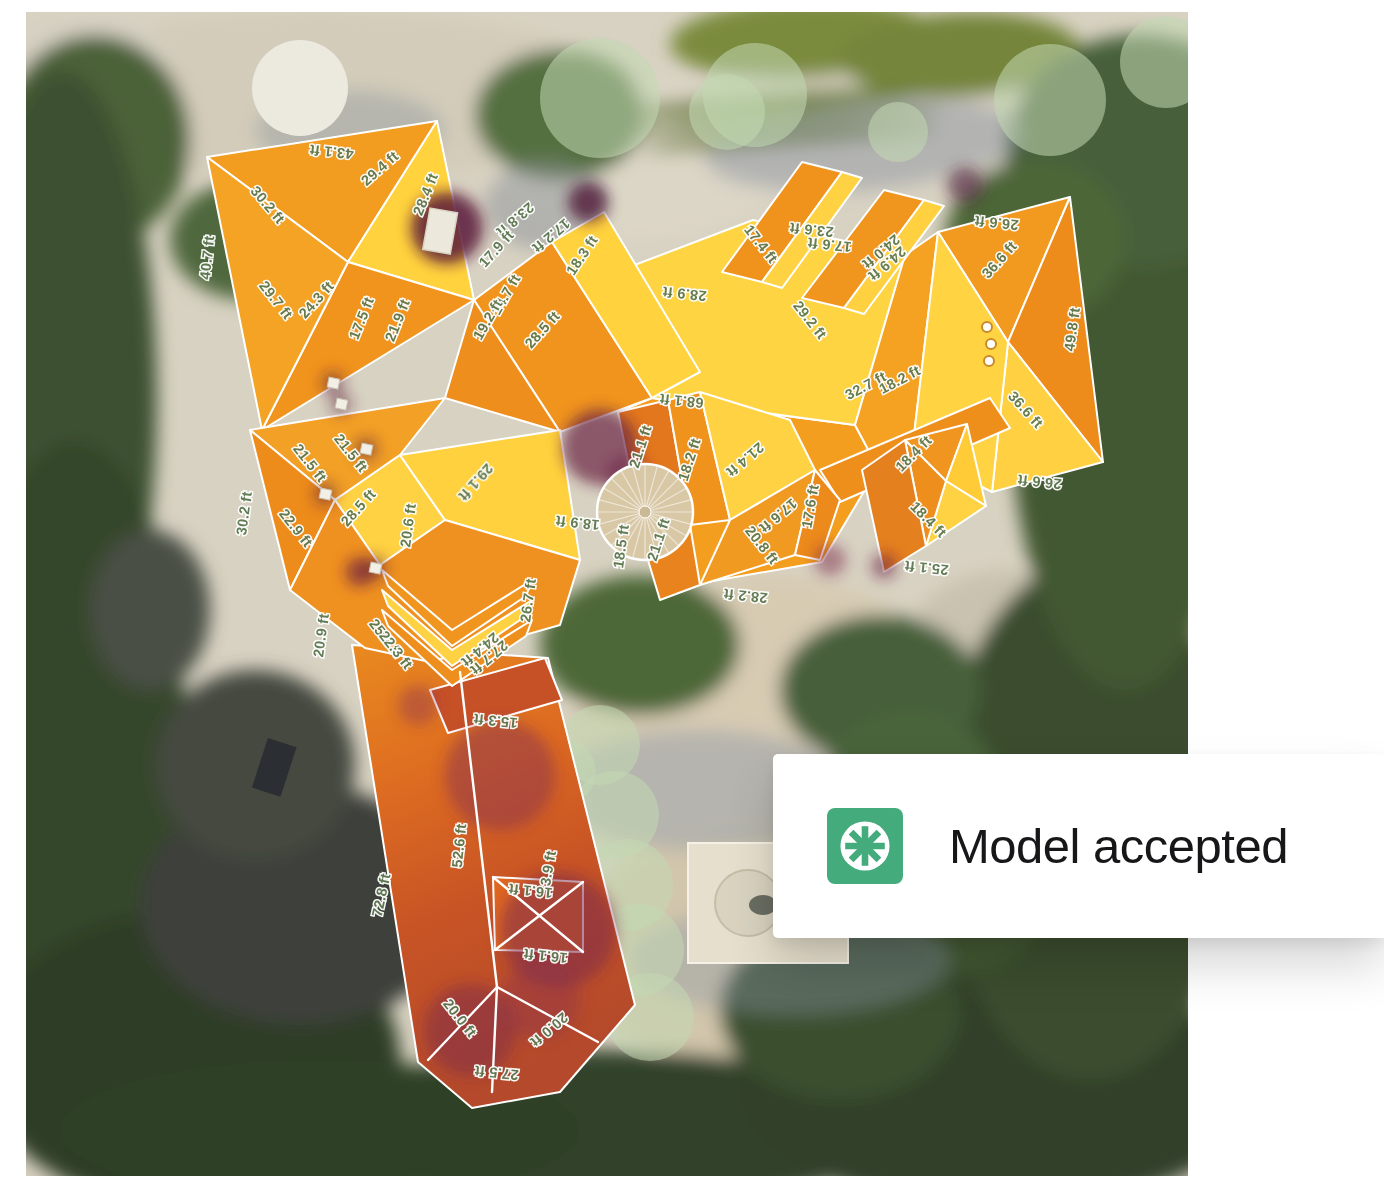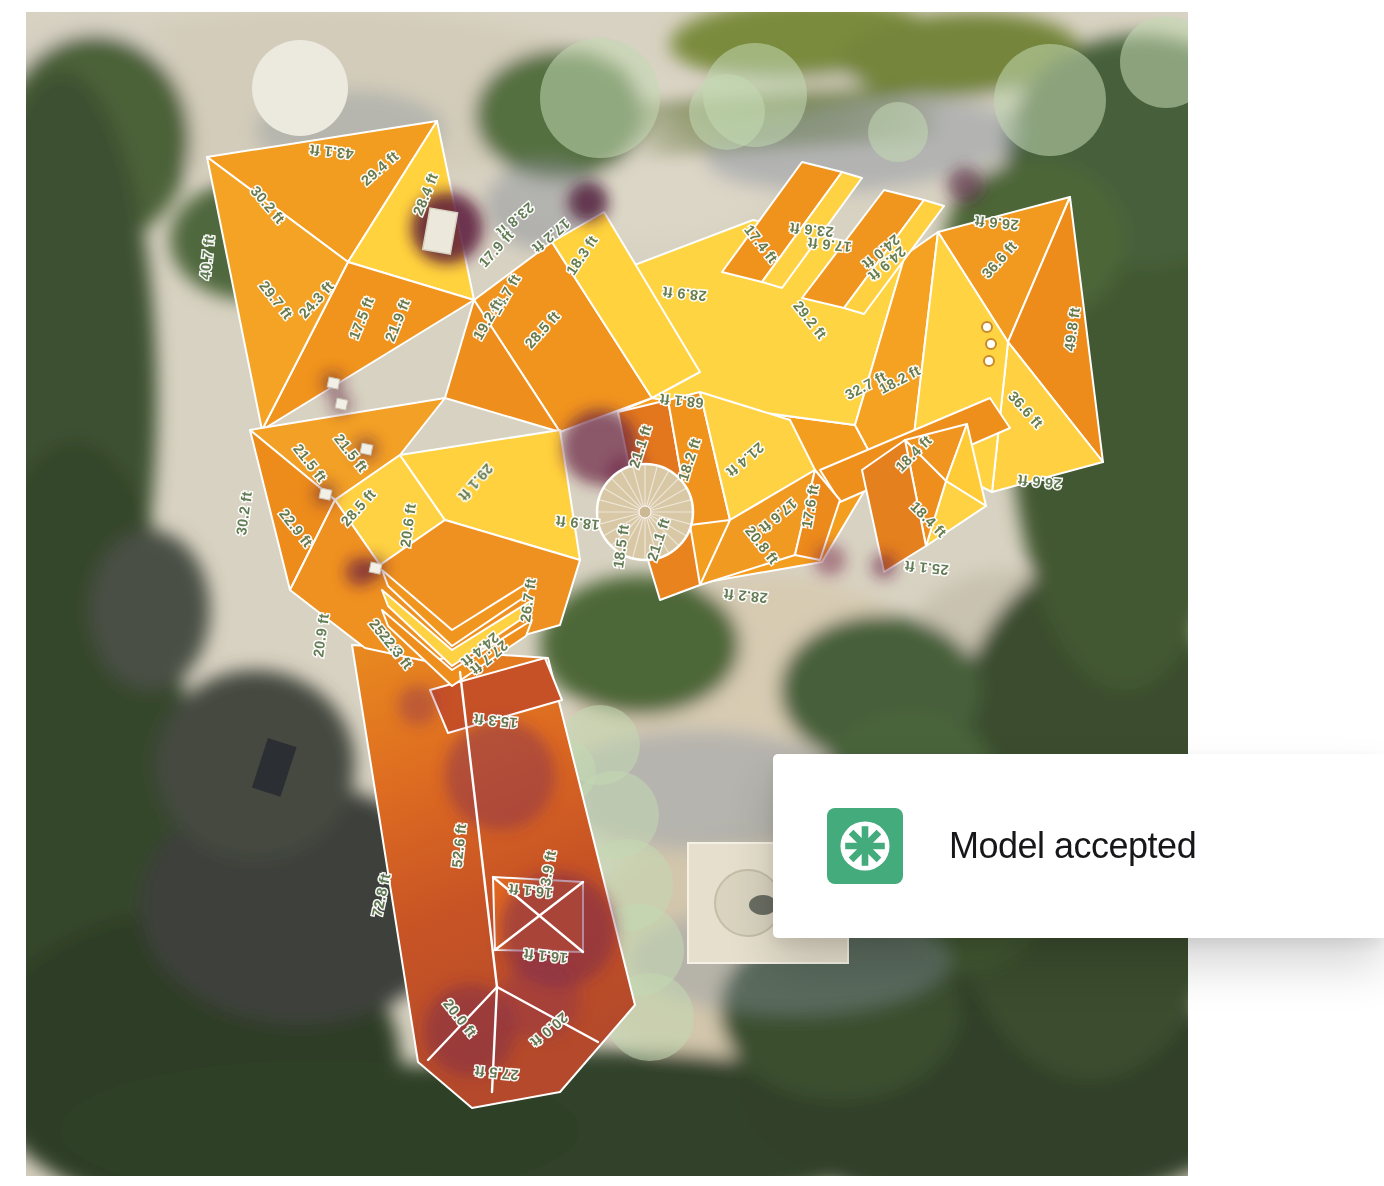--- a/index.html
+++ b/index.html
@@ -10,21 +10,21 @@
   .roofline{stroke:#ffffff;stroke-width:2.4;stroke-linecap:round;fill:none;}
   .m-label{font-family:"Liberation Sans",sans-serif;font-size:14.5px;font-weight:bold;
            fill:#5e7951;stroke:#ffffff;stroke-width:3px;paint-order:stroke;
            letter-spacing:.3px;opacity:.95;text-anchor:middle;}
   .toast{position:absolute;display:flex;align-items:center;
          background:#ffffff;border-radius:5px 0 0 5px;
          box-shadow:0 28px 48px rgba(0,0,0,.16), 0 6px 16px rgba(0,0,0,.08);}
   .toast-icon{width:76px;height:76px;border-radius:8px;flex:0 0 auto;
               margin-left:54px;background:var(--accent,#44AB7D);}
   .toast-icon svg{width:100%;height:100%;display:block;}
-  .toast-label{margin-left:46px;font-size:36px;font-weight:500;color:#17171a;
+  .toast-label{margin-left:46px;font-size:49px;font-weight:500;color:#17171a;
                letter-spacing:-0.5px;white-space:nowrap;}
 </style>
 </head>
 <body>
 
 <div class="stage">
   <svg class="scene" width="1384" height="1186" viewBox="0 0 1384 1186">
     <defs>
       <clipPath id="photoClip">
           <rect x="26" y="12" width="1162" height="1164"></rect>

